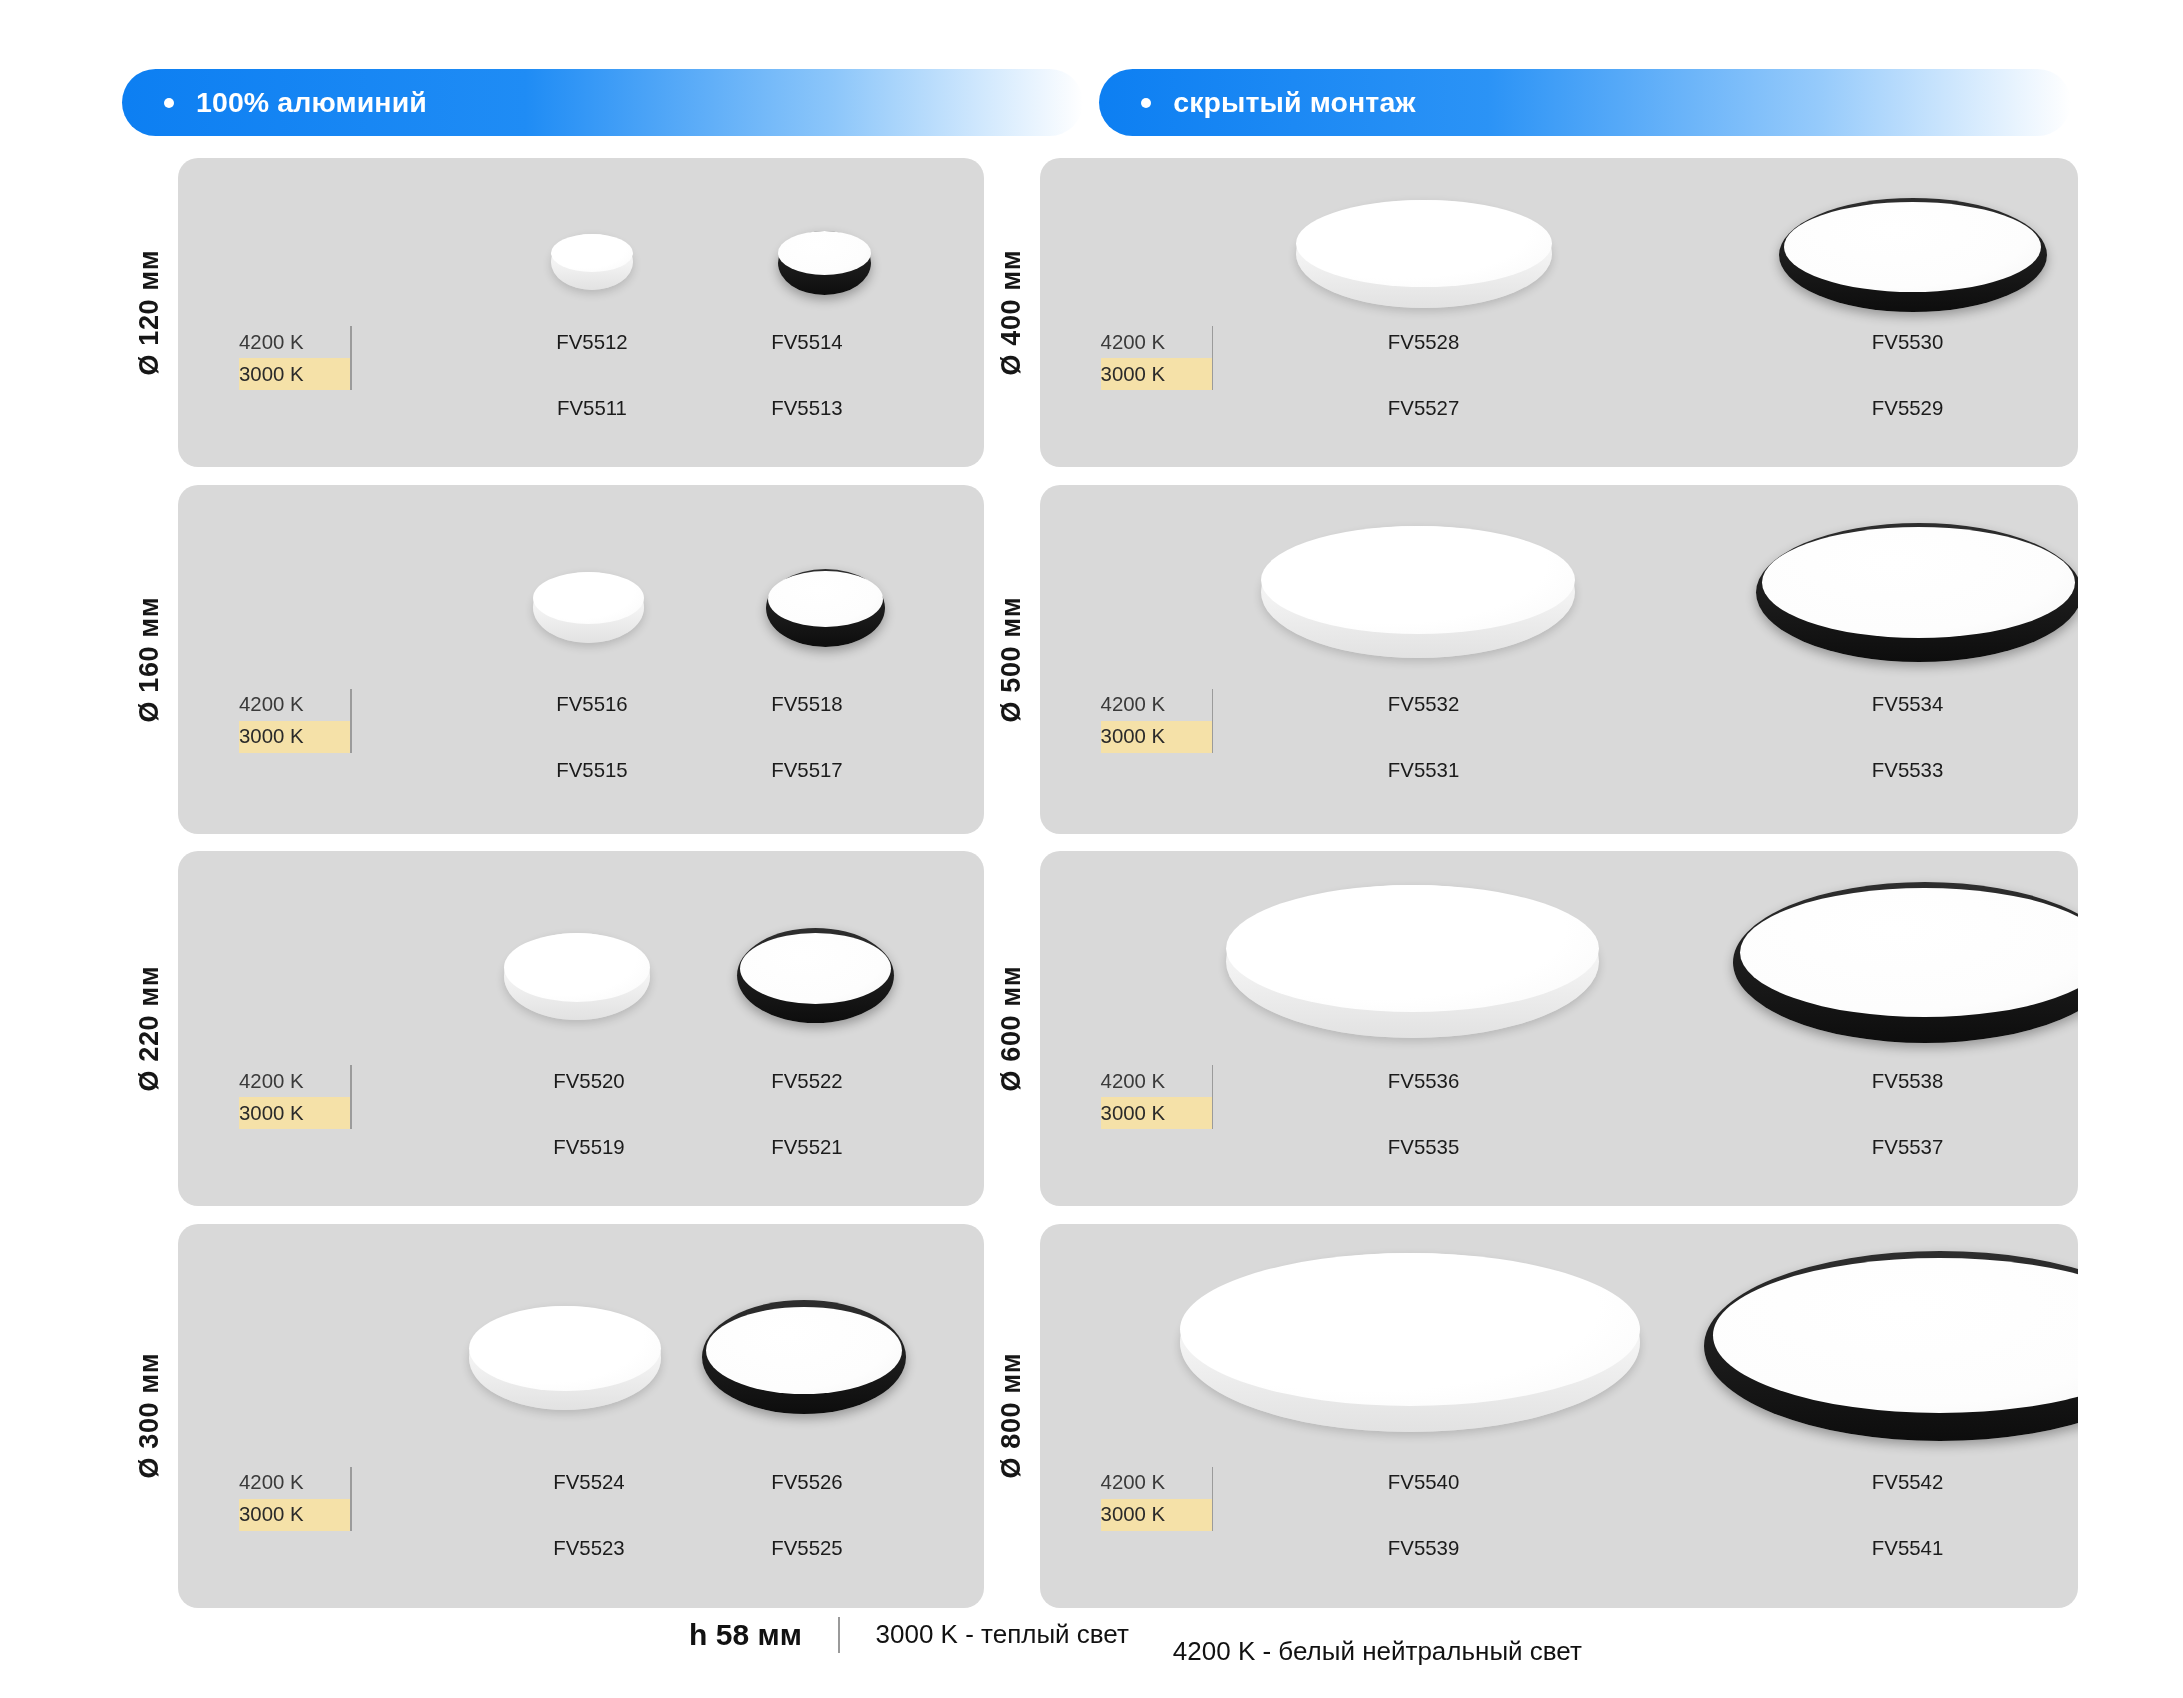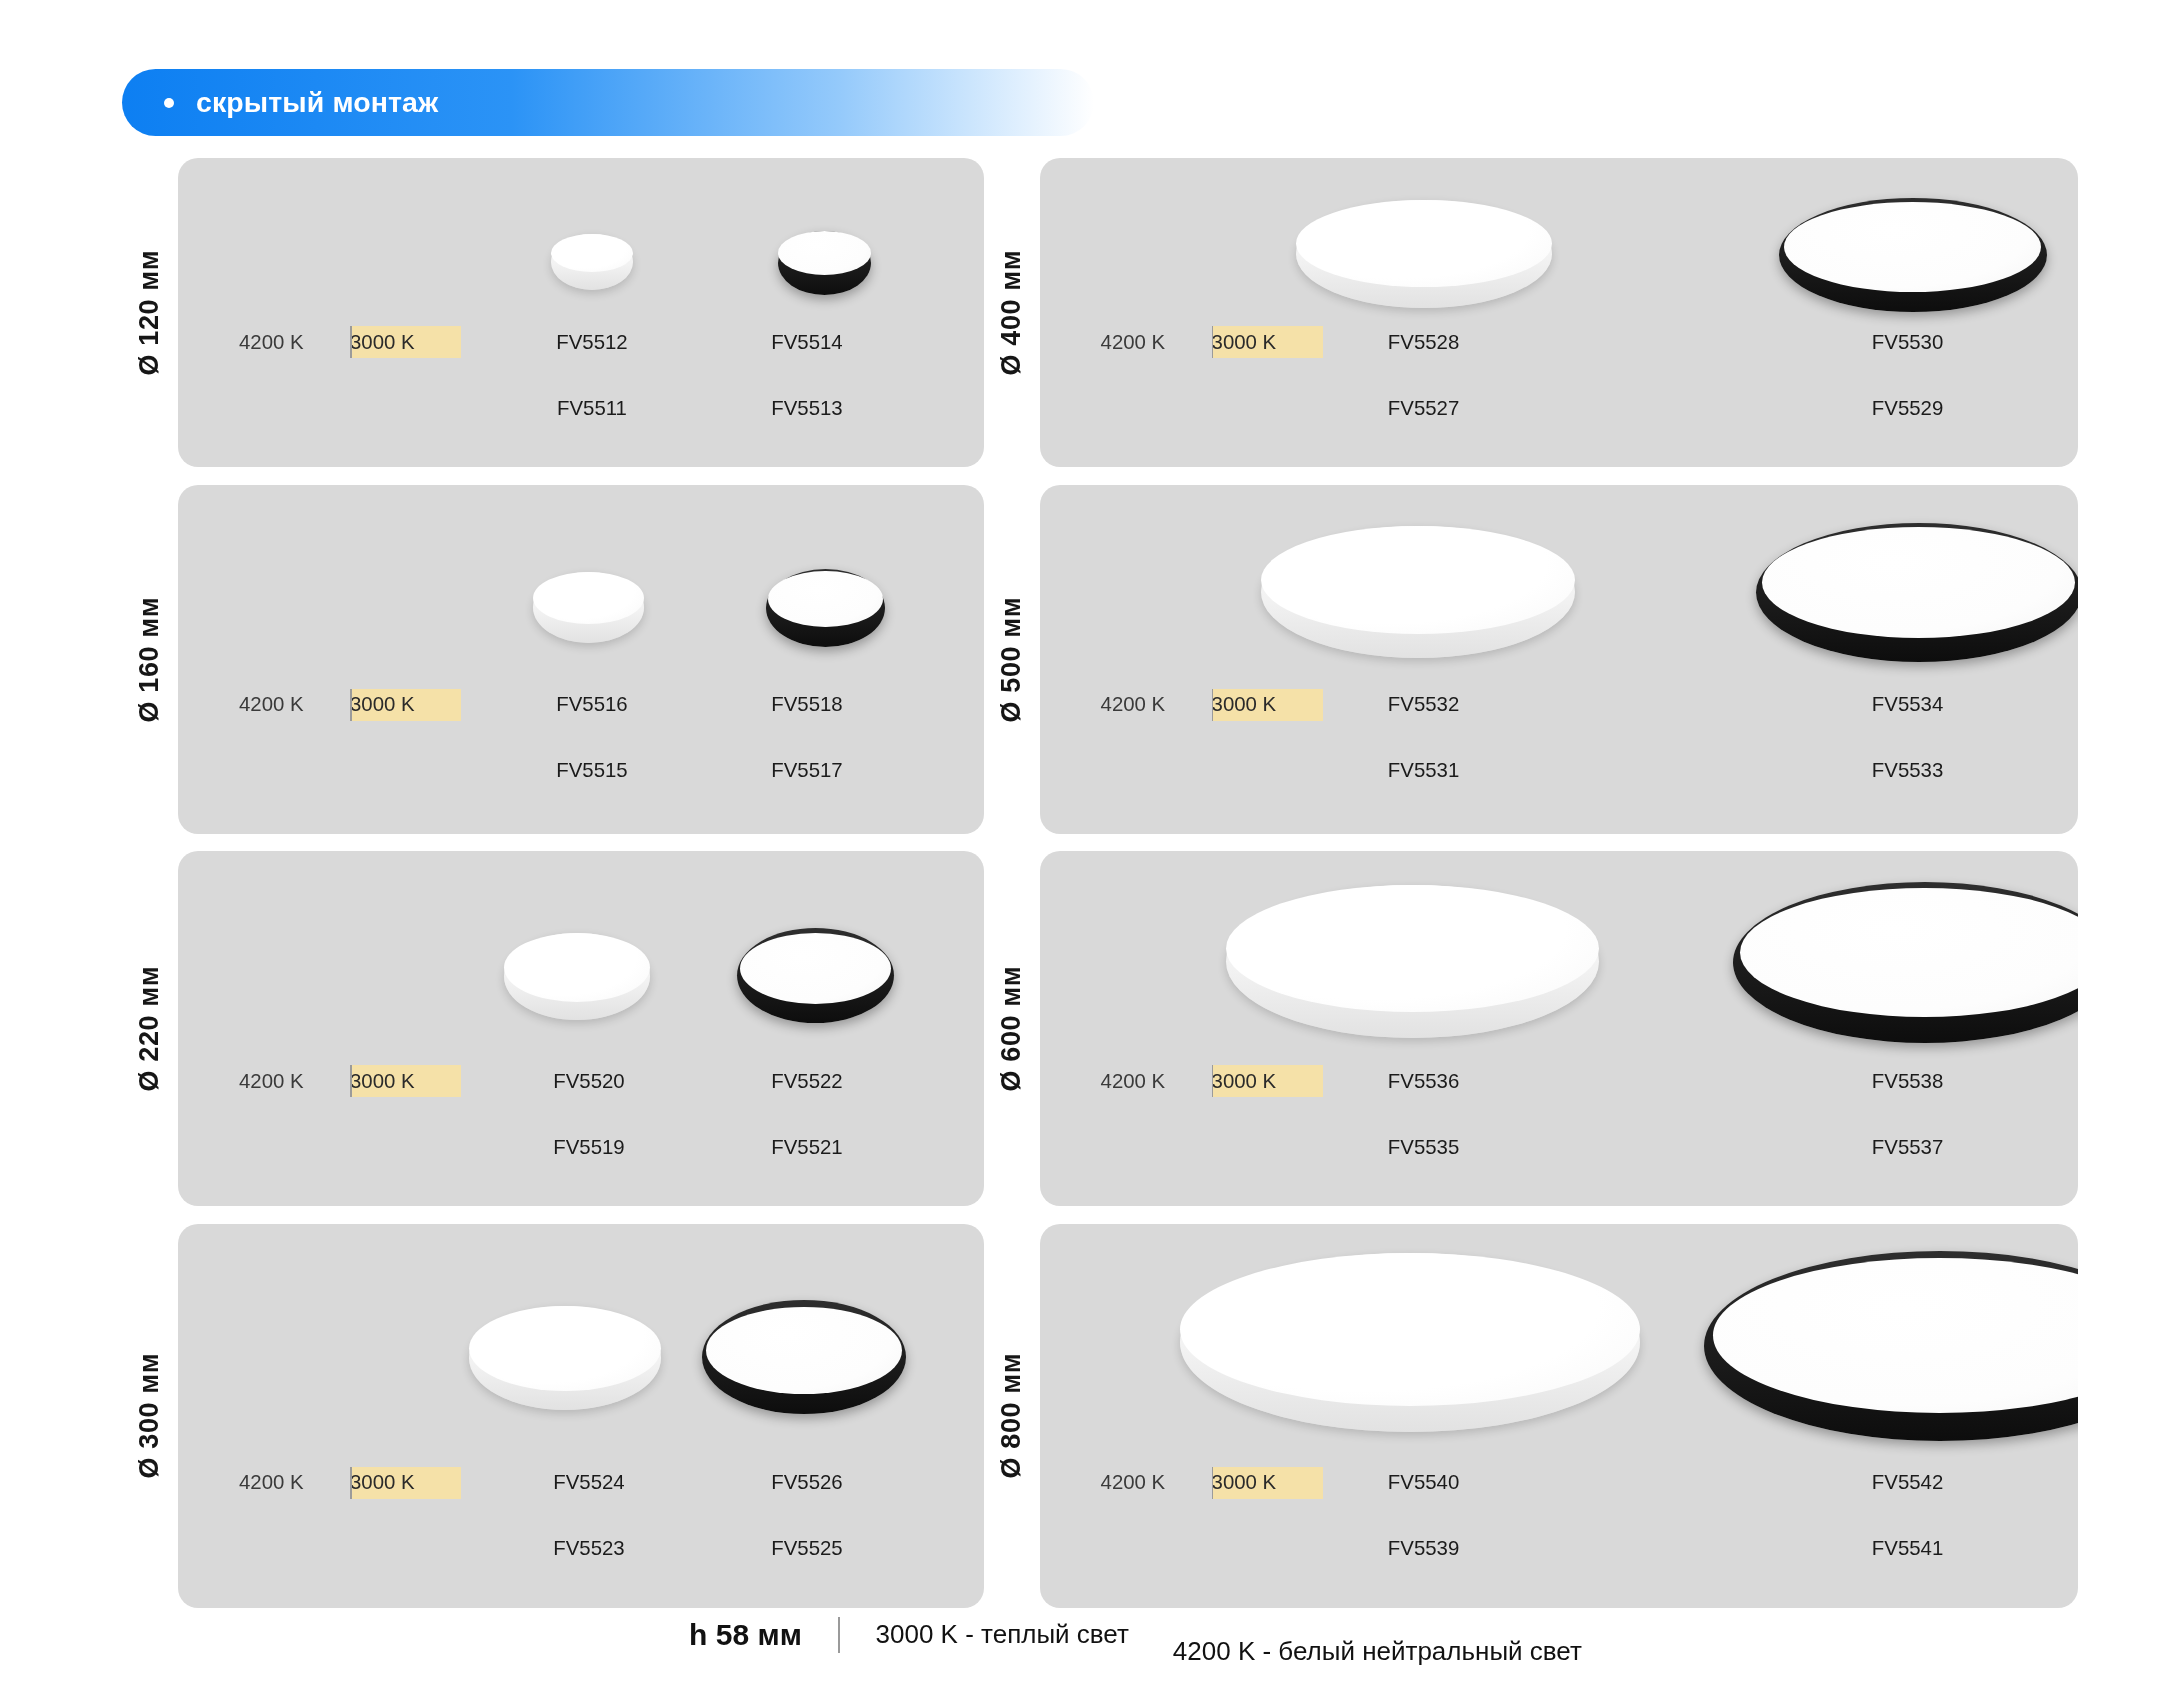--- a/index.html
+++ b/index.html
@@ -107,20 +107,21 @@
   .h-r1 { height: 309px; }
   .h-r2 { height: 349px; }
   .h-r3 { height: 355px; }
   .h-r4 { height: 384px; }
 
   
   .temp-col {
     position: absolute;
     left: 61px;
     display: flex;
+    flex-direction: column;
     align-items: flex-start;
   }
   .temp-row {
     font-size: 20.4px;
     color: #3a3a3a;
     line-height: 1;
     padding: 5.8px 0 5.8px 0;
     position: relative;
     width: 111px;
   }
@@ -213,20 +214,24 @@
   .footer-note {
     font-size: 26px;
     color: #111111;
   }
   .footer-note + .footer-note { margin-left: 44px; margin-top: 34px; }
 </style>
 </head>
 <body>
 
 <div class="banners">
+  <div class="banner banner-left">
+    <span class="banner-dot"></span>
+    <span class="banner-text">100% алюминий</span>
+  </div>
   <div class="banner banner-right">
     <span class="banner-dot"></span>
     <span class="banner-text">скрытый монтаж</span>
   </div>
 </div>
 
 <div class="grid">
 
   <div class="row h-r1">
 

